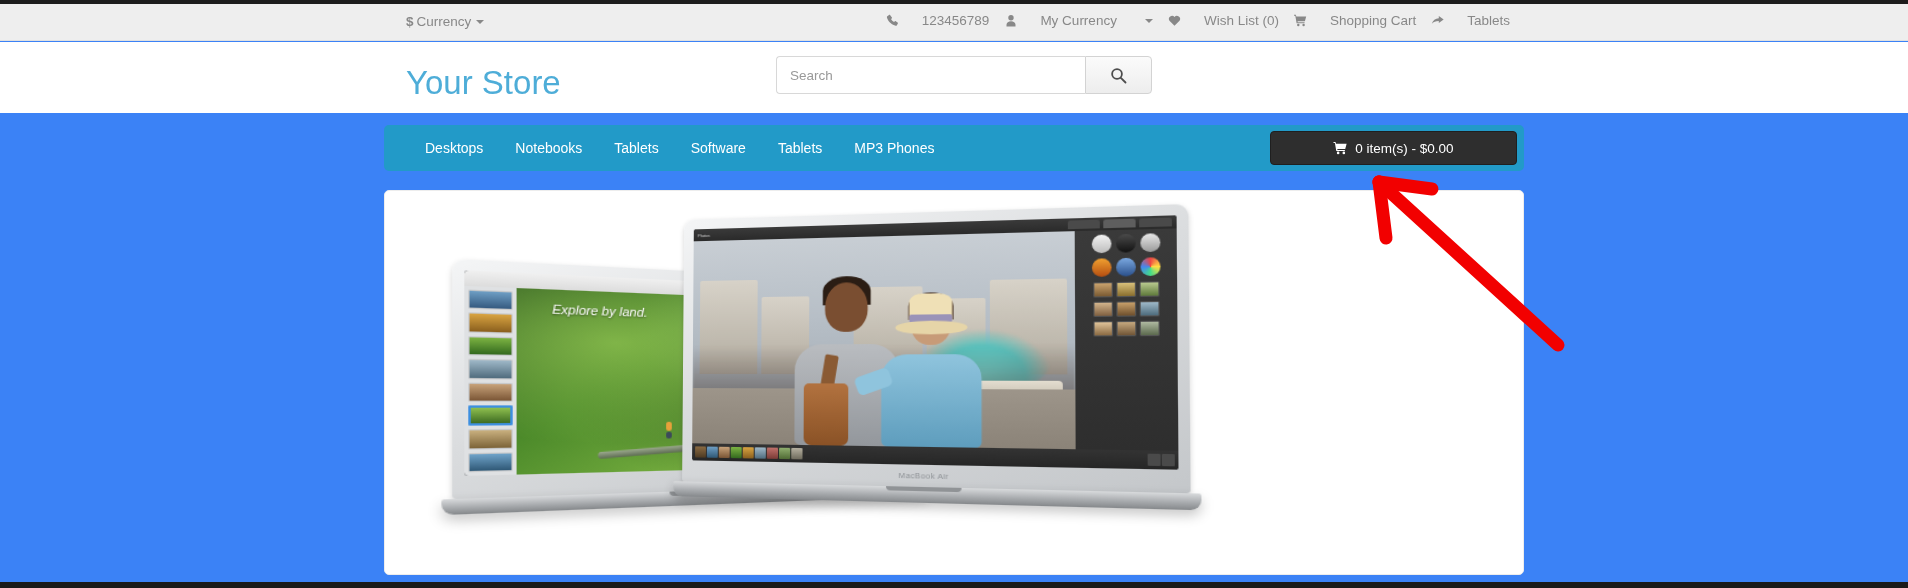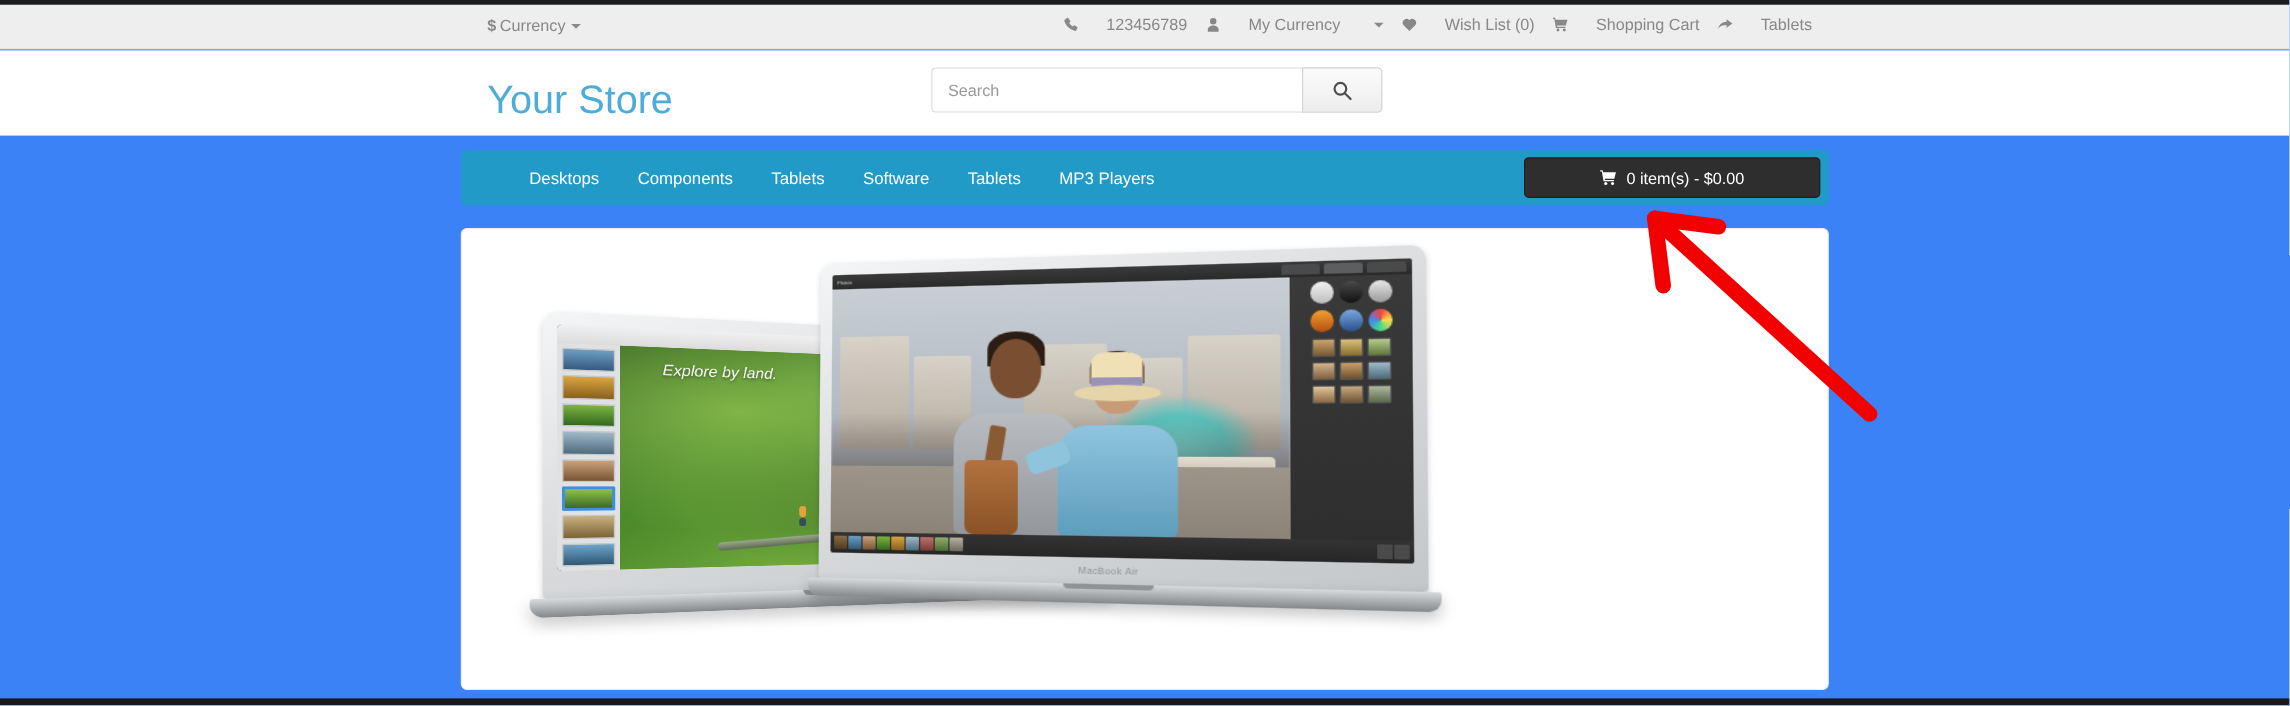--- a/index.html
+++ b/index.html
@@ -159,21 +159,20 @@
     width: 1908px;
     height: 50px;
   }
   .nav {
     position: relative;
     width: 1140px;
     margin: 0 auto;
     height: 46px;
     background: #229ac8;
     border-radius: 5px;
-    padding-left: 16px;
   }
   .nav-items {
     display: flex;
     align-items: center;
     height: 46px;
     padding-left: 25px;
   }
   .nav-item {
     padding: 0 16px;
     font-size: 14px;
@@ -583,25 +582,25 @@
       </div>
 
     </div>
   </div>
 
   <div class="navwrap">
     <div class="nav">
 
       <div class="nav-items">
         <div class="nav-item">Desktops</div>
-        <div class="nav-item">Components</div>
+        <div class="nav-item">Notebooks</div>
         <div class="nav-item">Tablets</div>
         <div class="nav-item">Software</div>
         <div class="nav-item">Tablets</div>
-        <div class="nav-item">MP3 Players</div>
+        <div class="nav-item">MP3 Phones</div>
       </div>
 
       <div class="cart-btn">
         <span>
           <svg width="15" height="14" viewBox="0 0 16 16" fill="#ffffff">
               <path d="M0 1h2.3l.5 2H15l-1.6 6H4.6l-.3 1.2H13v1.3H3.2L1.6 2.3H0V1z"></path>
               <circle cx="5.3" cy="13.6" r="1.5"></circle>
               <circle cx="11.8" cy="13.6" r="1.5"></circle>
             </svg>
         </span>

